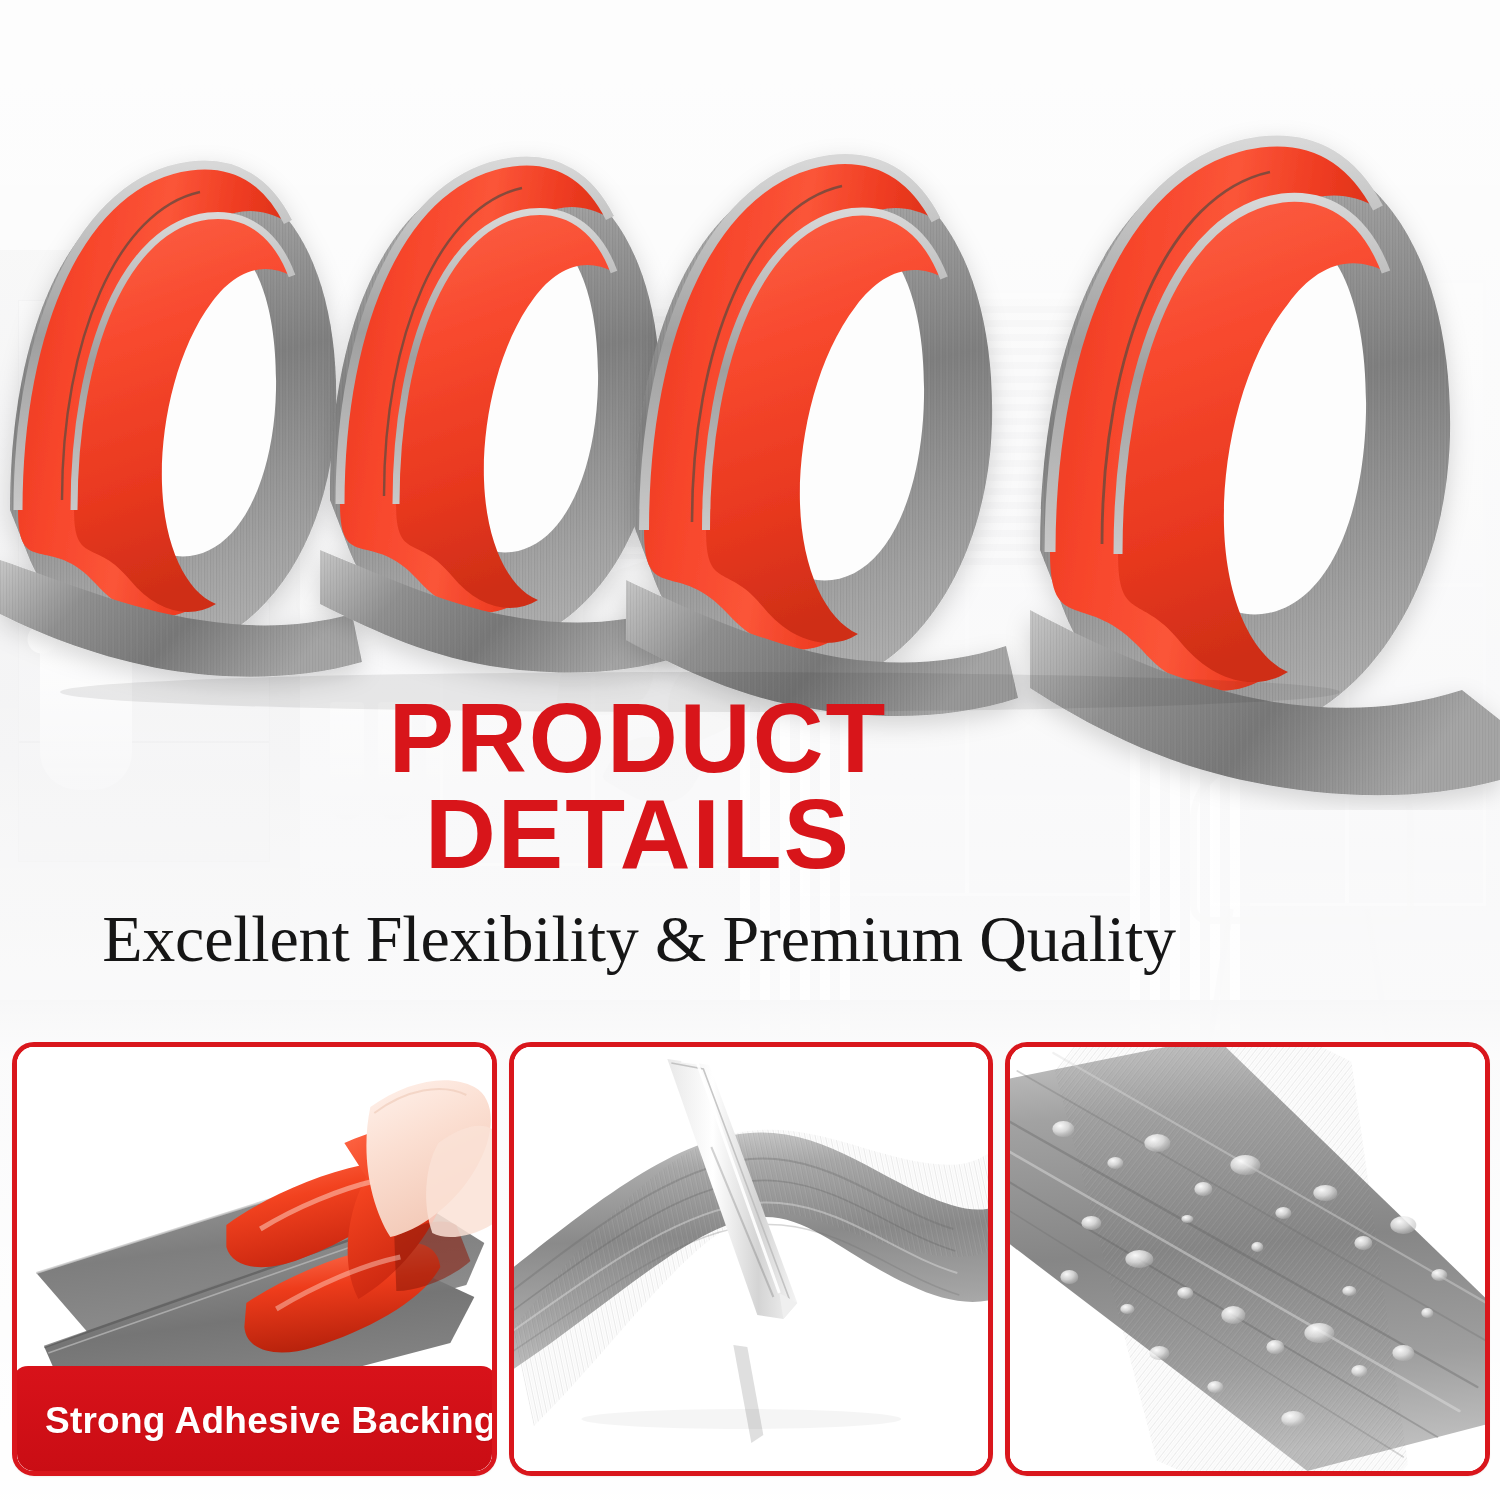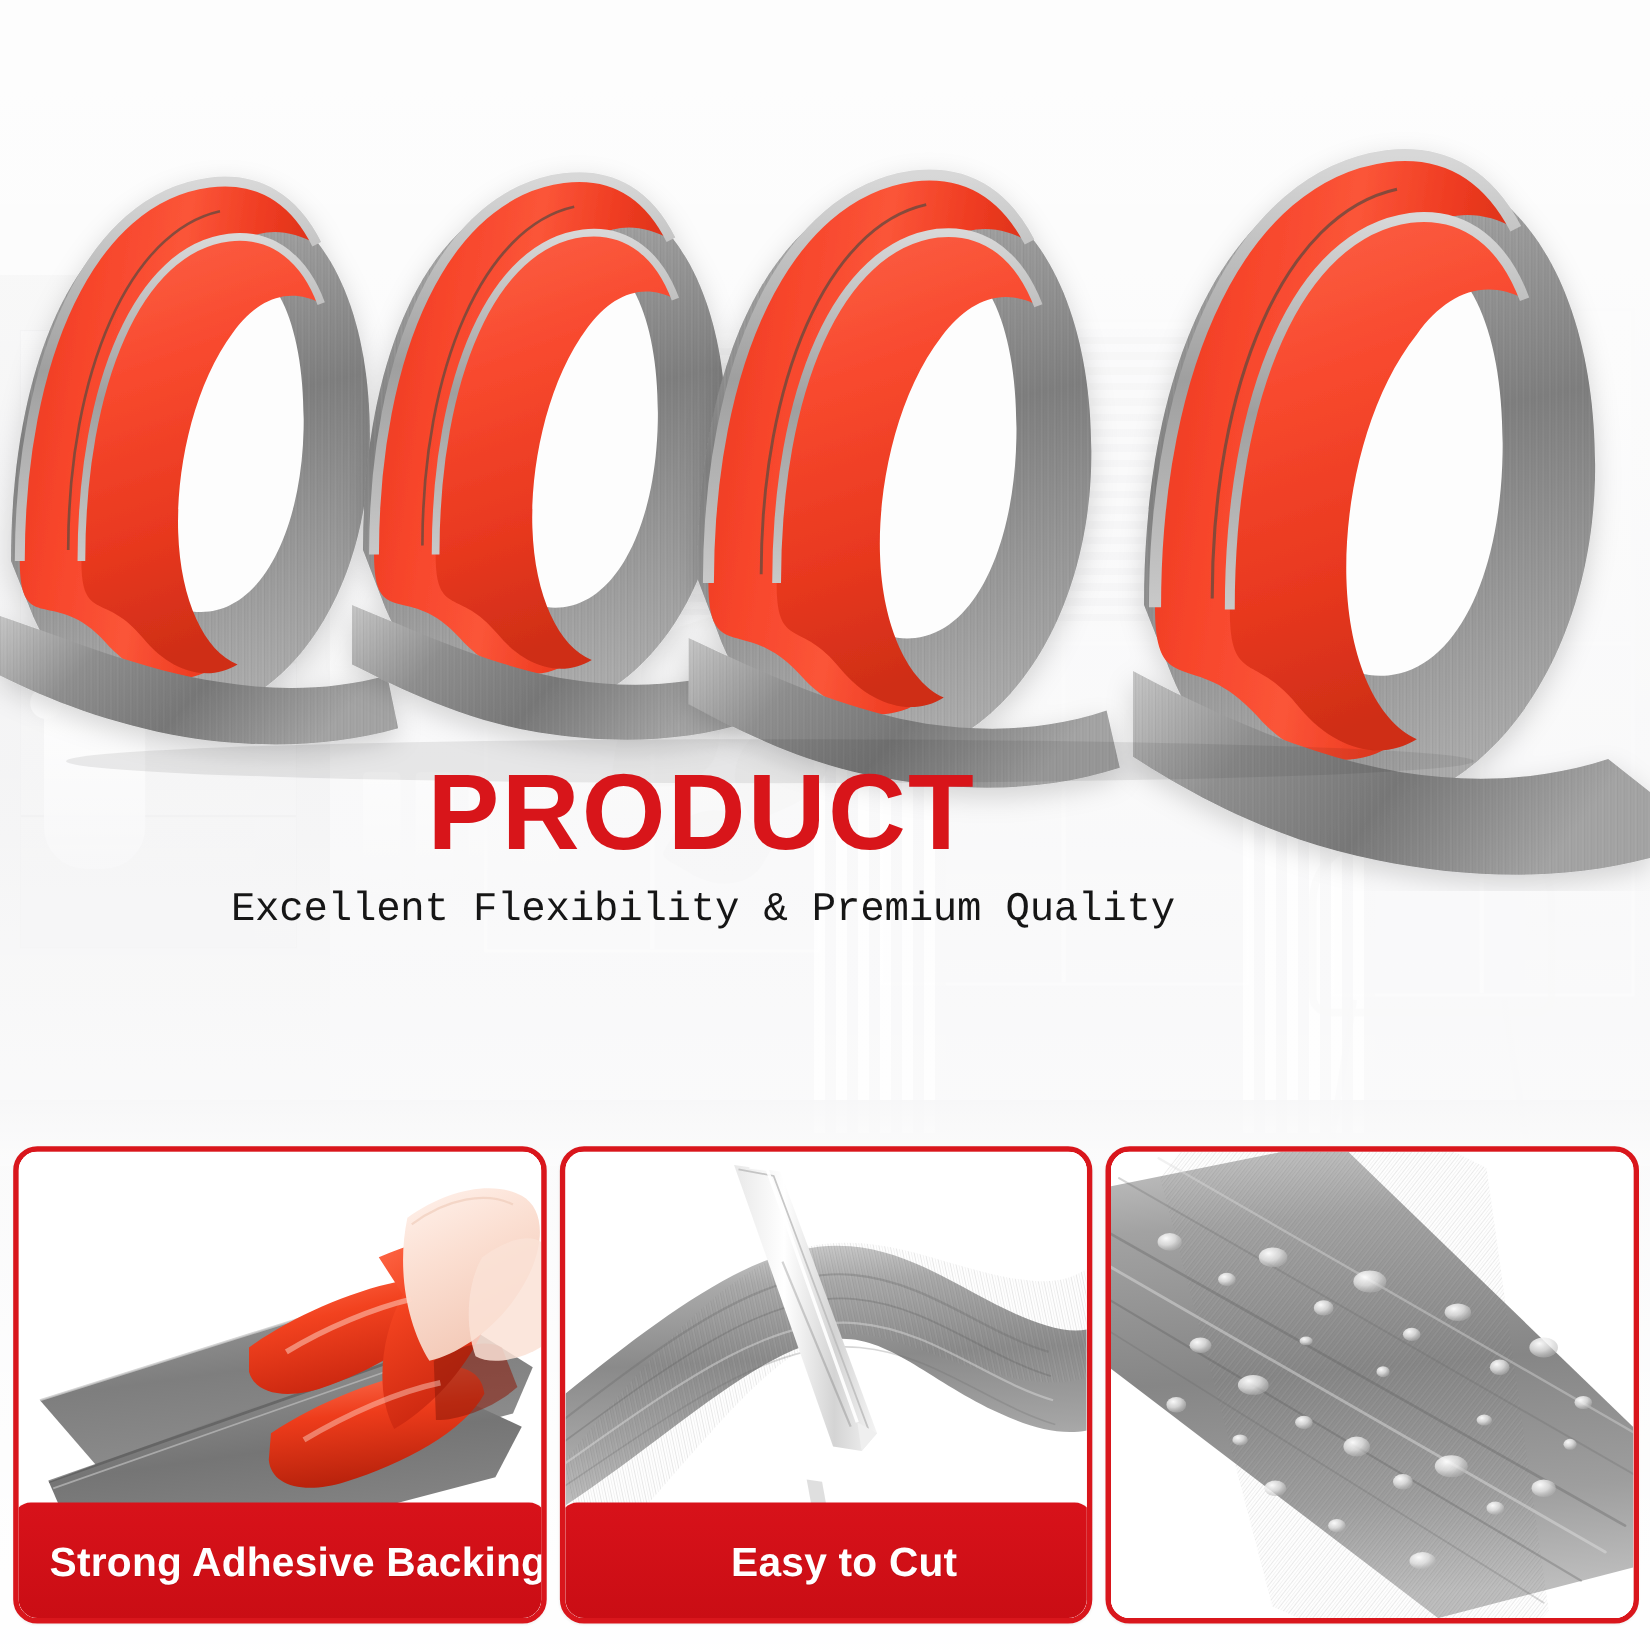--- a/index.html
+++ b/index.html
@@ -69,23 +69,23 @@
     font-weight:bold;
     font-size:98px;
     line-height:.98;
     letter-spacing:2px;
     color:#D8151A;
     text-transform:uppercase;
   }
   .headline h1 .l2{display:block;}
   .subhead{
     margin:22px 0 0 2px;
-    font-family:Liberation Mono, monospace;
+    font-family:Liberation Serif, serif;
     font-weight:normal;
-    font-size:37px;
+    font-size:66px;
     line-height:1.05;
     color:#161616;
     letter-spacing:-.2px;
   }
 
   
   .panels{position:absolute;left:12px;top:1042px;width:1478px;height:424px;
     display:flex;gap:12px;}
   .panel{position:relative;flex:1 1 0;height:424px;
     border:5px solid #D9161C;border-radius:22px;background:#ffffff;
@@ -277,20 +277,21 @@
         <path d="M 1030 530 C 1106 570 1190 608 1274 622 C 1338 632 1400 630 1462 610 L 1500 640 L 1500 700 C 1418 722 1330 718 1252 702 C 1160 684 1086 644 1030 608 Z" fill="url(#grain)" opacity=".45"></path>
       </g>
 
       <ellipse cx="700" cy="612" rx="640" ry="20" fill="#000" opacity=".07" filter="url(#tinyblur)"></ellipse>
     </svg>
   </div>
 
   <div class="headline">
     <h1>
       <span>PRODUCT</span>
+      <span class="l2">DETAILS</span>
     </h1>
     <div class="subhead">Excellent Flexibility &amp; Premium Quality</div>
   </div>
 
   <div class="panels">
 
     <div class="panel">
       <div class="panel-photo">
         <svg width="100%" height="100%" viewBox="0 0 480 424" preserveAspectRatio="xMidYMid slice">
           <defs>
@@ -388,23 +389,20 @@
 
           <path d="M 156 12 L 198 18 L 286 256 L 272 272 L 246 268 Z" fill="url(#p2blade)"></path>
           <path d="M 160 16 L 192 22 L 278 252" fill="none" stroke="#b9b9b9" stroke-width="1.6" opacity=".8"></path>
           <path d="M 170 14 L 186 16 L 268 246" fill="none" stroke="#ffffff" stroke-width="3" opacity=".9"></path>
 
           <path d="M 268 246 L 286 256 L 272 272 Z" fill="#efefef"></path>
 
           <path d="M 200 100 L 262 250" fill="none" stroke="#4e4e4e" stroke-width="2" opacity=".25"></path>
           <ellipse cx="230" cy="372" rx="160" ry="10" fill="#000" opacity=".04"></ellipse>
         </svg>
-      </div>
-      <div class="panel-caption">
-        <span>Easy to Cut</span>
       </div>
     </div>
 
     <div class="panel">
       <div class="panel-photo">
         <svg width="100%" height="100%" viewBox="0 0 480 424" preserveAspectRatio="xMidYMid slice">
           <defs>
             <linearGradient id="p3gray" x1="0" y1="0" x2="0.1" y2="1">
               <stop offset="0%" stop-color="#c9c9c9"></stop>
               <stop offset="20%" stop-color="#a2a2a2"></stop>

